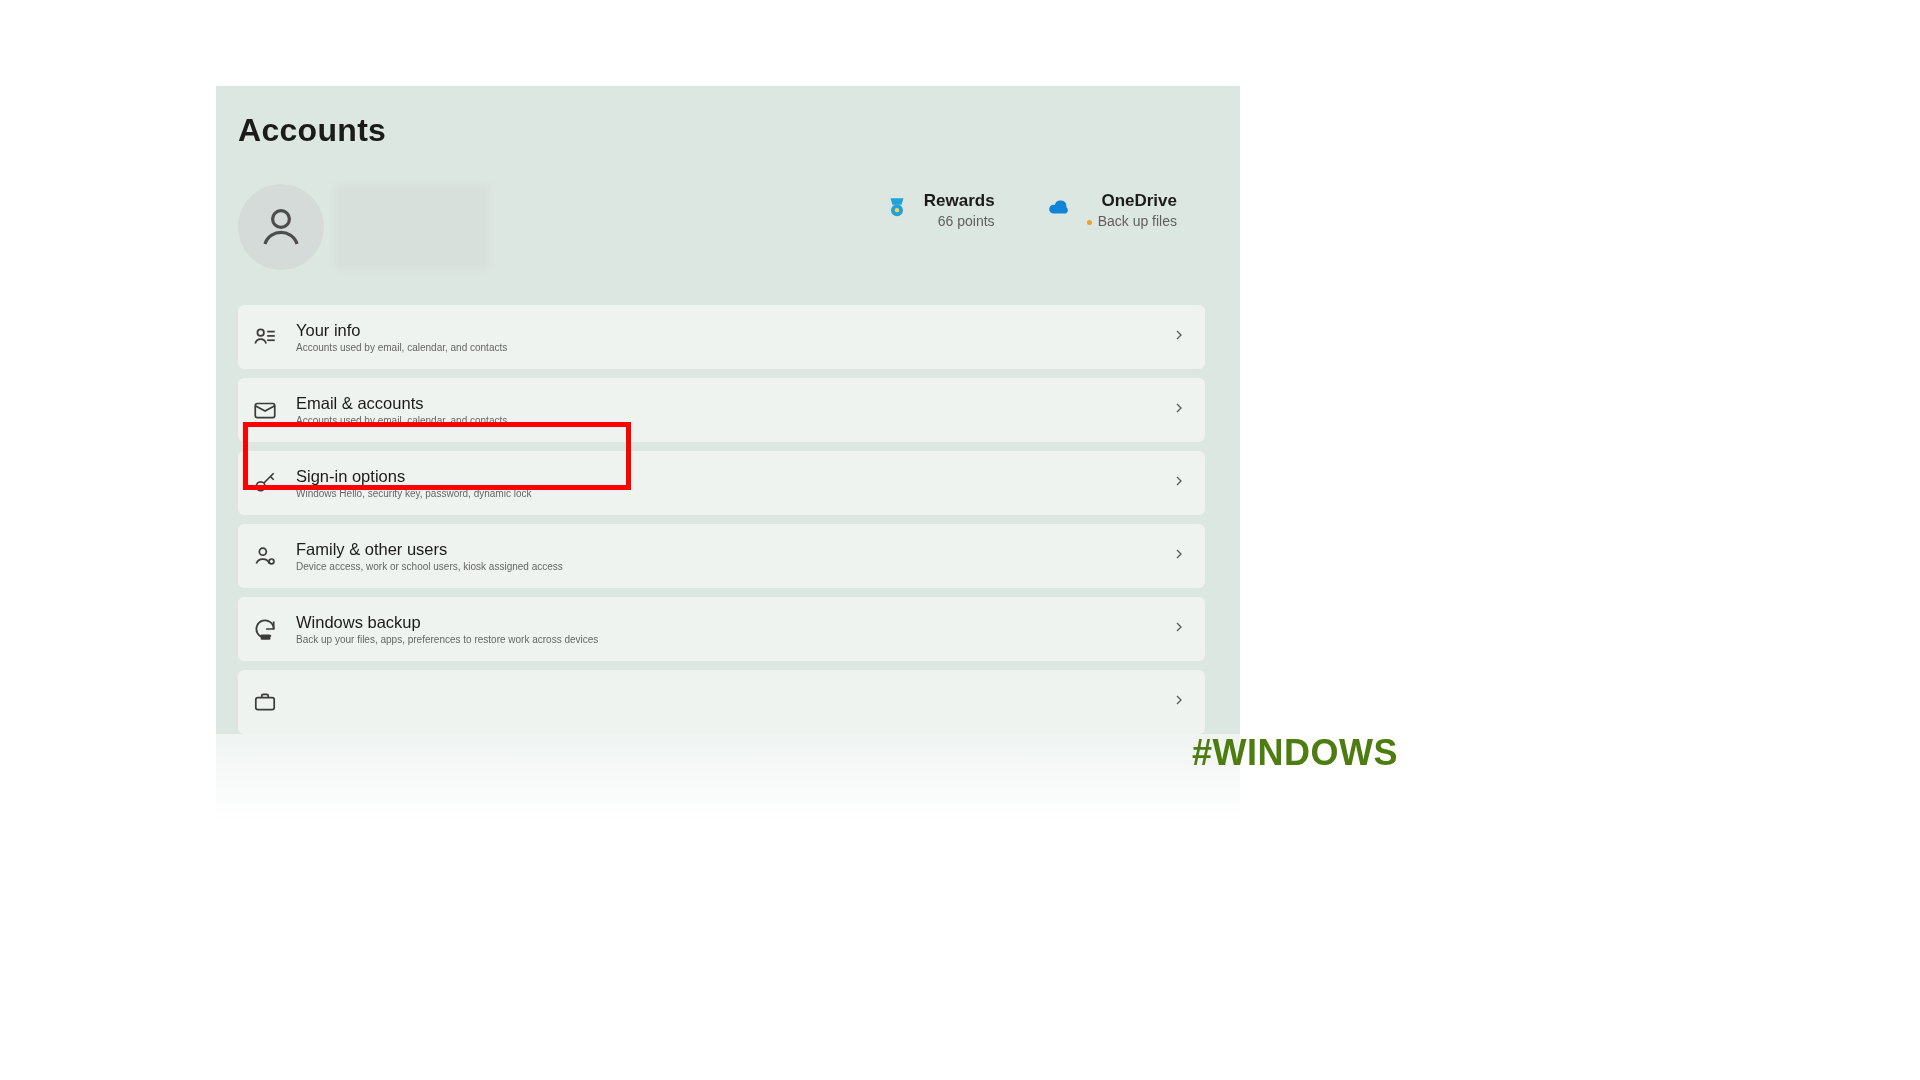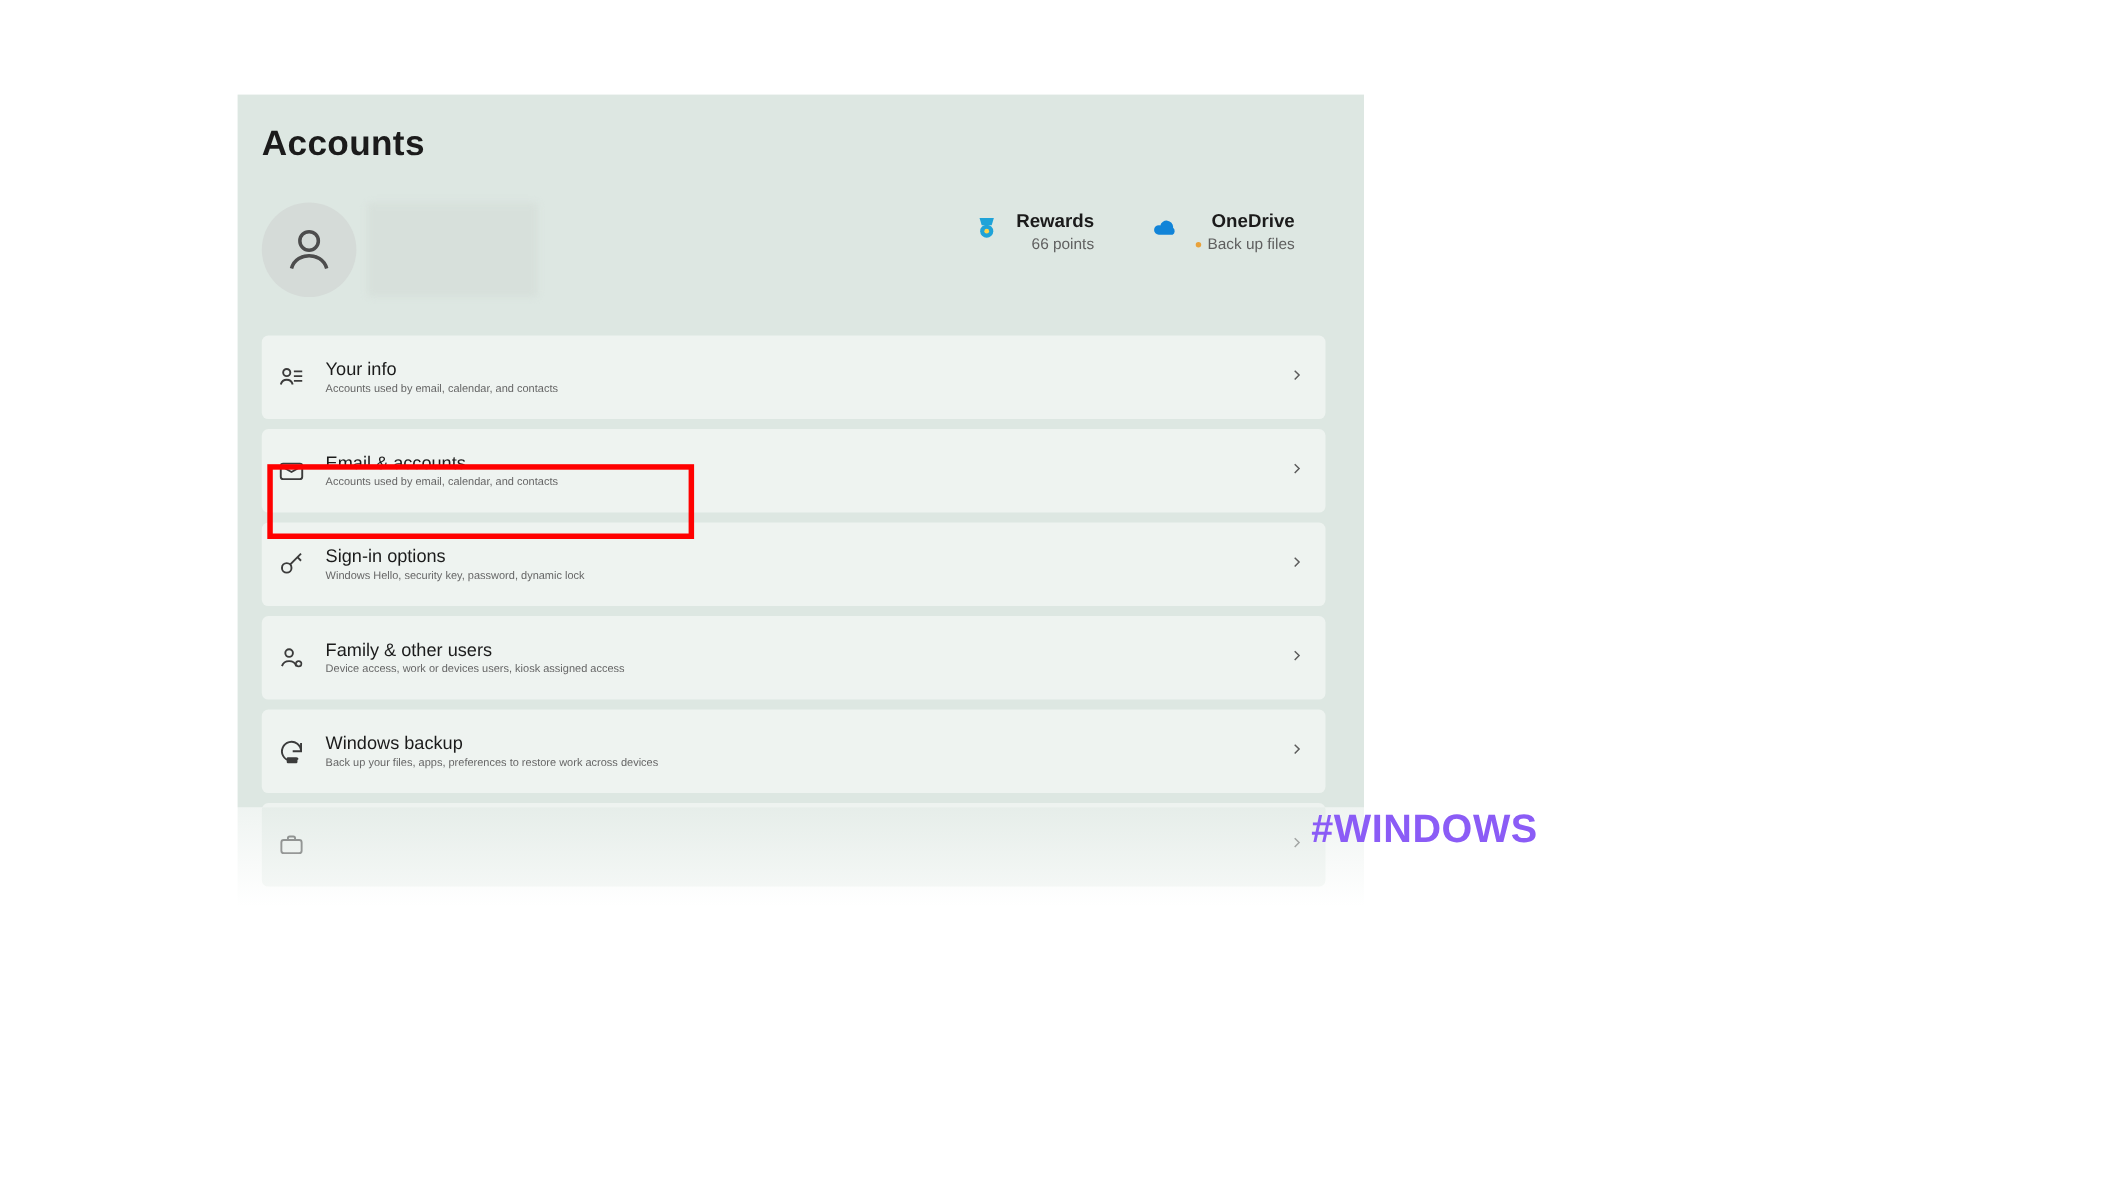--- a/index.html
+++ b/index.html
@@ -102,21 +102,21 @@
 
   .rows {
     margin: 0 22px;
     display: flex;
     flex-direction: column;
     gap: 9px;
   }
   .setting-row {
     background: #eef3f0;
     border-radius: 6px;
-    height: 76px;
+    height: 64px;
     display: flex;
     align-items: center;
     padding: 0 20px 0 14px;
     position: relative;
     cursor: pointer;
   }
   .setting-row .r-icon {
     width: 26px;
     height: 26px;
     color: #3b3b3b;
@@ -161,21 +161,21 @@
     pointer-events: none;
     white-space: nowrap;
     z-index: 40;
   }
   .hashtag-abs {
     position: absolute;
     right: 522px;
     top: 732px;
     font-size: 36px;
     font-weight: 600;
-    color: #8b5cf6;
+    color: #4d7c0f;
     letter-spacing: 0.5px;
   }
 </style>
 </head>
 <body>
 
 <div class="panel-wrap">
 
   <div class="page-title">Accounts</div>
 
@@ -281,21 +281,21 @@
         <svg viewBox="0 0 24 24" width="26" height="26" fill="none" stroke="currentColor" stroke-width="1.6">
           <circle cx="10" cy="8" r="3.2"></circle>
           <path d="M4 19c.9-3 3.2-4.2 6-4.2s5.1 1.2 6 4.2"></path>
           <circle cx="18" cy="17" r="3" fill="currentColor" stroke="none"></circle>
           <line x1="18" y1="15.5" x2="18" y2="18.5" stroke="#eef3f0" stroke-width="1.5"></line>
           <line x1="16.5" y1="17" x2="19.5" y2="17" stroke="#eef3f0" stroke-width="1.5"></line>
         </svg>
       </span>
       <div class="r-text">
         <div class="r-title">Family &amp; other users</div>
-        <div class="r-sub">Device access, work or devices users, kiosk assigned access</div>
+        <div class="r-sub">Device access, work or school users, kiosk assigned access</div>
       </div>
       <span class="chev">
         <svg viewBox="0 0 24 24" width="16" height="16" fill="none" stroke="currentColor" stroke-width="2">
             <polyline points="9 6 15 12 9 18"></polyline>
           </svg>
       </span>
     </div>
 
     <div class="setting-row">
       <span class="r-icon">

